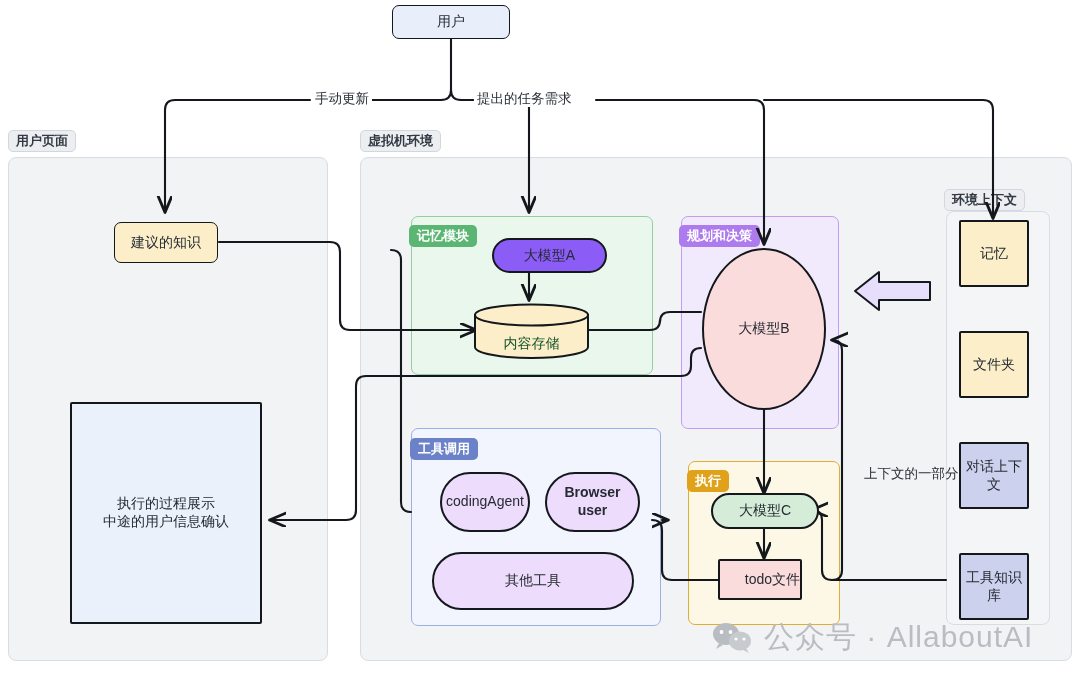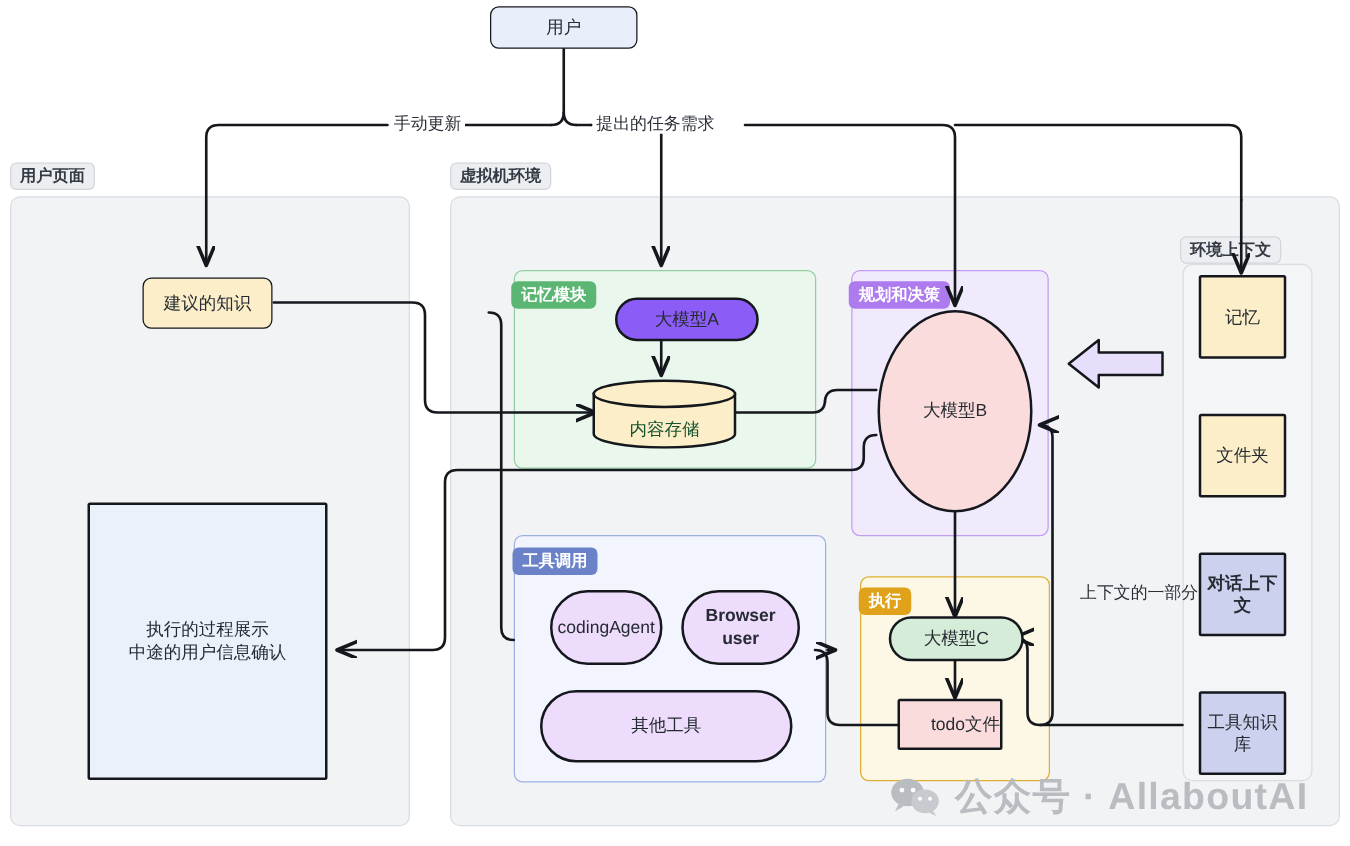--- a/index.html
+++ b/index.html
@@ -80,21 +80,21 @@
   
   #watermark{
     position:absolute;
     display:flex;align-items:center;gap:10px;
     color:#b9bcc1;
     font-size:30px;
     letter-spacing:1px;
     pointer-events:none;
     user-select:none;
   }
-  #watermark .wm-text{font-family:"Liberation Sans","DejaVu Sans",sans-serif;font-weight:bold;}
+  #watermark .wm-text{font-family:"Liberation Sans","DejaVu Sans",sans-serif;}
 </style>
 </head>
 <body>
 
 <div id="stage">
 
   <div class="cluster" style="left:8px;top:157px;width:320px;height:504px;"></div>
   <div class="cluster-label" style="left:8px;top:130px;">用户页面</div>
 
   <div class="cluster" style="left:360px;top:157px;width:712px;height:504px;"></div>
@@ -223,21 +223,21 @@
   </div>
 
   <div class="node sqbox" style="left:959px;top:220px;width:70px;height:67px;background:#fbeec8;">
     <span>记忆</span>
   </div>
 
   <div class="node sqbox" style="left:959px;top:331px;width:70px;height:67px;background:#fbeec8;">
     <span>文件夹</span>
   </div>
 
-  <div class="node sqbox" style="left:959px;top:442px;width:70px;height:67px;background:#ccd2ee;flex-direction:column;font-weight:bold;">
+  <div class="node sqbox" style="left:959px;top:442px;width:70px;height:67px;background:#ccd2ee;flex-direction:column;">
     <span>对话上下</span>
     <span>文</span>
   </div>
 
   <div class="node sqbox" style="left:959px;top:553px;width:70px;height:67px;background:#ccd2ee;flex-direction:column;justify-content:center;">
     <span>工具知识</span>
     <span>库</span>
   </div>
 
   <div id="watermark" style="left:712px;top:617px;">

